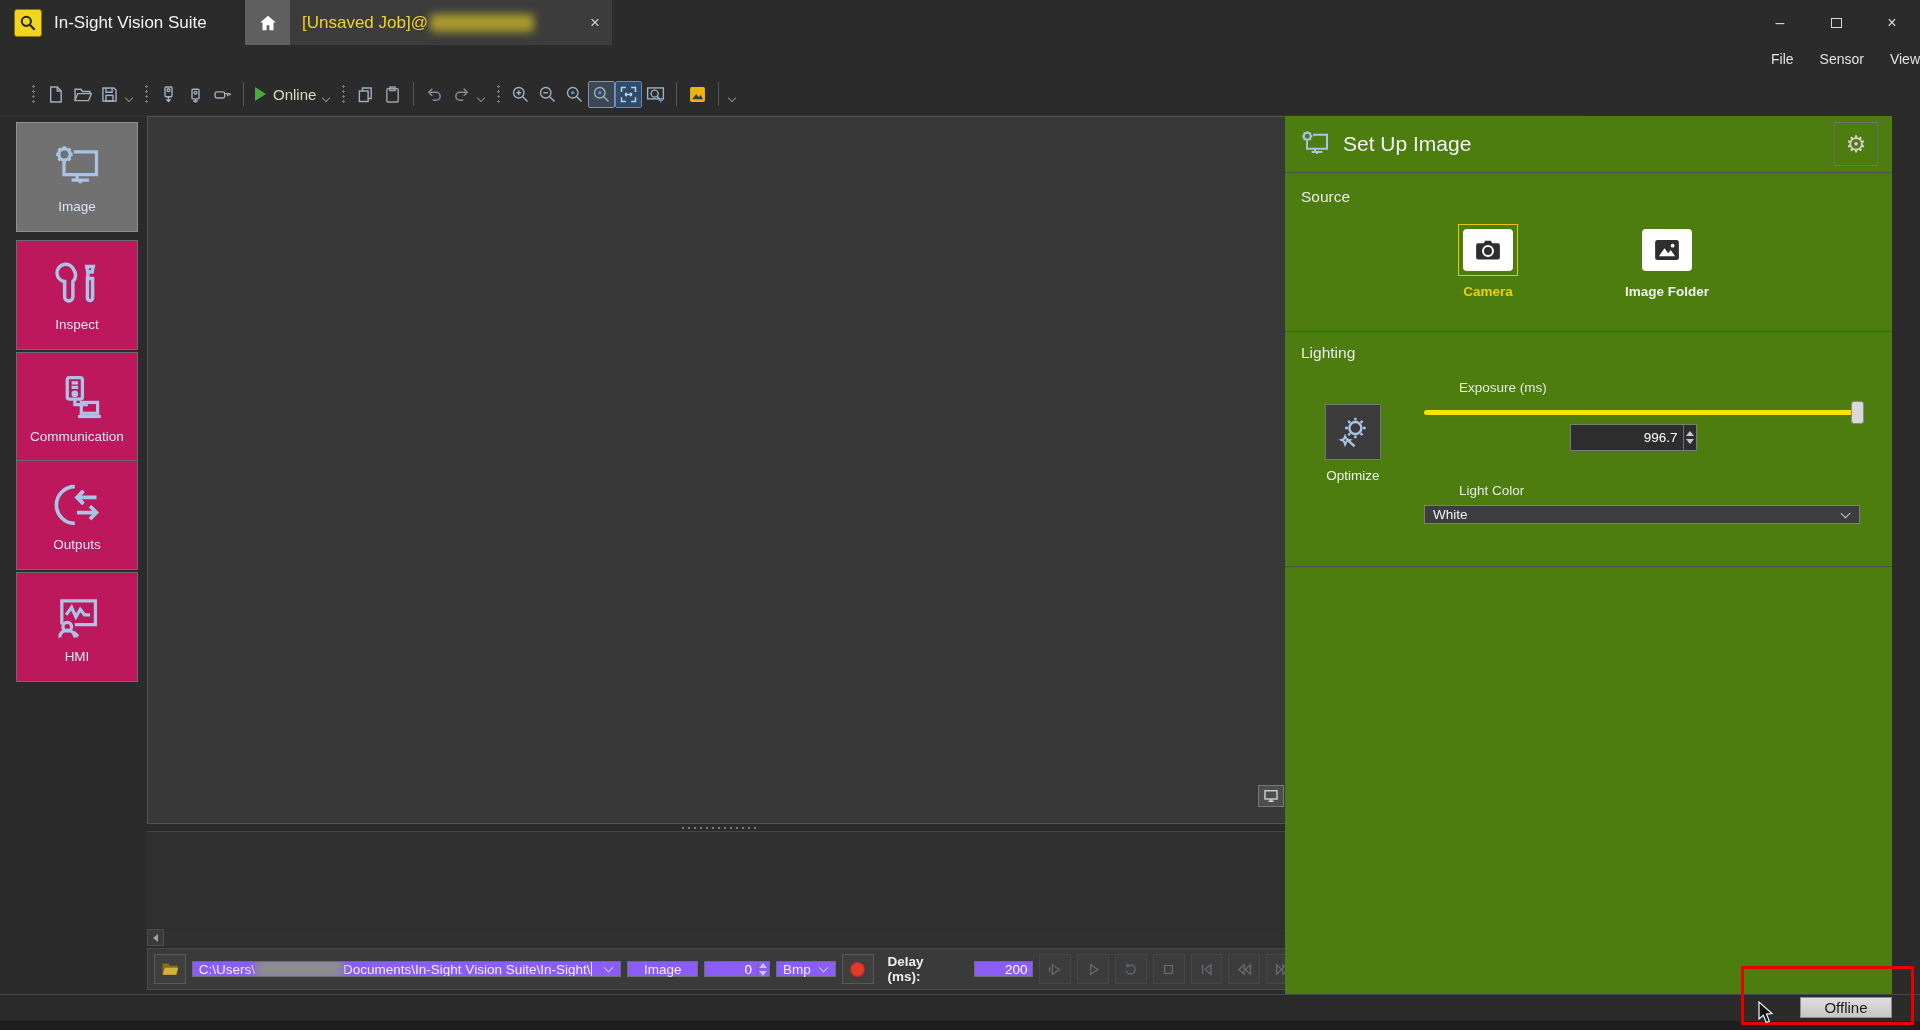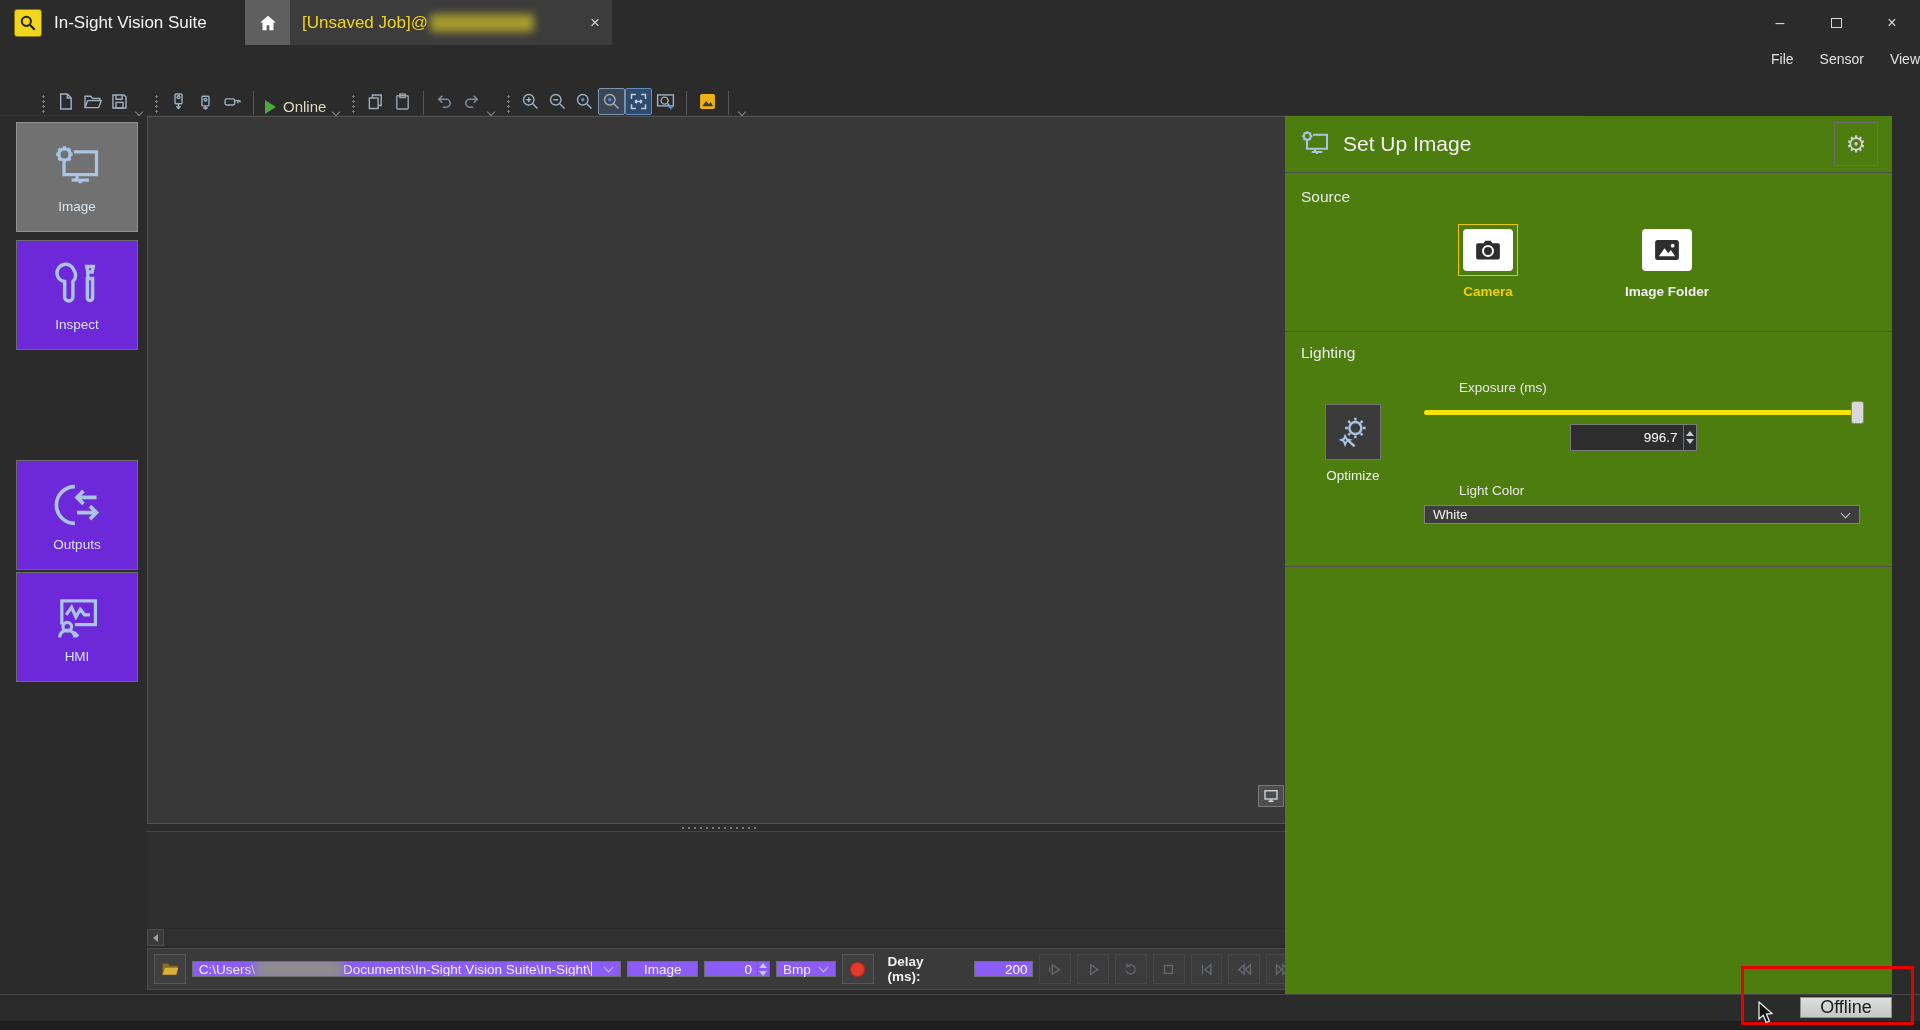--- a/index.html
+++ b/index.html
@@ -20,36 +20,36 @@
   .tab-close { margin-left:auto; margin-right:12px; font-size:17px; color:#cfcfcf; cursor:default; }
   .win-controls { position:absolute; right:0; top:0; height:45px; display:flex; }
   .win-btn { width:56px; height:45px; display:flex; align-items:center; justify-content:center; color:#d8d8d8; font-size:16px; }
   .max-box { width:11px; height:10px; border:1.4px solid #d8d8d8; }
 
   
   #menubar { left:0; top:45px; width:1920px; height:28px; display:flex; align-items:center; gap:26px; padding-left:20px;justify-content:flex-end; }
   .menu-item { font-size:14px; color:#e2e2e2; }
 
   
-  #toolbar { left:0; top:73px; width:1584px; height:43px; display:flex; align-items:flex-end; padding-left:34px; border-bottom:1px solid #333; }
+  #toolbar { left:0; top:73px; width:1584px; height:43px; display:flex; align-items:center; padding-left:24px; border-bottom:1px solid #333; }
   .grip { width:6px; height:22px; margin:0 6px;
     background-image:radial-gradient(circle,#787878 1px,transparent 1.3px); background-size:5px 5px; background-position:1px 1px; }
   .tb-btn { width:27px; height:27px; display:flex; align-items:center; justify-content:center; border-radius:2px; }
   .tb-sel { border:1px solid #7f94ad; background:#3c4654; }
   .tb-act { border:1px solid #628cc0; background:#2f4a6a; }
   .tb-sep { width:1px; height:24px; background:#565656; margin:0 7px; }
   .tb-online { display:flex; align-items:center; gap:7px; margin:0 4px; }
   .tri-play { width:0; height:0; border-top:7px solid transparent; border-bottom:7px solid transparent; border-left:11px solid #49a83e; }
   .online-text { font-size:15px; color:#ddd8c0; }
   .chev-ovf { width:6px; height:6px; border-right:1.5px solid #8a8a8a; border-bottom:1.5px solid #8a8a8a; transform:rotate(45deg); margin:8px 5px 0 3px; }
   svg.ic { display:block; }
 
   
   #sidebar { left:0; top:116px; width:139px; height:880px; background:#2b2b2b; }
-  .side-btn { position:absolute; left:16px; width:122px; height:110px; background:#6d28d9; border:1px solid #6b6b6b;
+  .side-btn { position:absolute; left:16px; width:122px; height:110px; background:#be185d; border:1px solid #6b6b6b;
     display:flex; flex-direction:column; align-items:center; justify-content:center; gap:6px; }
   .side-btn.sel { background:#717171; border-color:#909090; }
   .side-label { font-size:13.5px; color:#d6e4f4; }
 
   
   #canvas { left:147px; top:116px; width:1148px; height:708px; background:#383838; border:1px solid #525252; }
   #vscroll { left:1295px; top:116px; width:10px; height:708px; background:#2f2f2f; border:1px solid #454545; }
   #vscroll .thumb { position:absolute; left:1px; top:2px; width:6px; height:660px; background:#474747; }
   #vsplitter { left:1305px; top:116px; width:8px; height:878px; background:#2e2e2e;
     background-image:radial-gradient(circle,#6e6e6e 0.9px,transparent 1.2px); background-size:4px 5px; background-position:2px 2px; }
@@ -102,21 +102,21 @@
   .fld-label { position:absolute; font-size:13.5px; color:#e8e8e8;margin-left:35px; }
   .slider { position:absolute; height:5px; background:#f5e400; border-radius:3px; }
   .slider-thumb { position:absolute; top:-9px; right:-4px; width:13px; height:23px; background:#d9d9d9; border:1px solid #8a8a8a; border-radius:3px; }
   .val-box { position:absolute; height:27px; background:#2d2d2d; border:1px solid #7a7a7a; display:flex; }
   .dd { position:absolute; height:19px; background:#3d3d3d; border:1px solid #7e7e7e; display:flex; align-items:center; padding:0 8px; font-size:13.5px; color:#f2f2f2; }
 
   
   #statusbar { left:0; top:994px; width:1920px; height:27px; background:#2b2b2b; border-top:1px solid #474747; }
   #statusbar-dark { left:0; top:1021px; width:1920px; height:9px; background:#1e1e1e; }
   .offline-btn { position:absolute; left:1800px; top:997px; width:92px; height:21px; background:linear-gradient(#dedede,#c6c6c6);
-    border:1px solid #8e8e8e; display:flex; align-items:center; justify-content:center; font-size:18px; color:#1c1c1c; }
+    border:1px solid #8e8e8e; display:flex; align-items:center; justify-content:center; font-size:15px; color:#1c1c1c; }
   #annotation { left:1741px; top:966px; width:173px; height:59px; border:3px solid #e60000; z-index:40; pointer-events:none; }
   #cursor { left:1757px; top:1001px; z-index:50; pointer-events:none; }
 </style>
 </head>
 <body>
 
 <svg width="0" height="0" style="position:absolute">
   <defs>
     <symbol id="sym-mag" viewBox="0 0 24 24">
         <circle cx="10" cy="10" r="5.5" fill="none" stroke="#222" stroke-width="2.4"></circle>
@@ -423,20 +423,26 @@
           <use href="#sym-monitor-gear"></use>
         </svg>
       <span class="side-label">Image</span>
     </div>
     <div class="side-btn" style="top:124px">
       <svg class="ic" width="52" height="52">
           <use href="#sym-tools"></use>
         </svg>
       <span class="side-label">Inspect</span>
     </div>
+    <div class="side-btn" style="top:236px">
+      <svg class="ic" width="52" height="52">
+          <use href="#sym-comm"></use>
+        </svg>
+      <span class="side-label">Communication</span>
+    </div>
     <div class="side-btn" style="top:344px">
       <svg class="ic" width="52" height="52">
           <use href="#sym-outputs"></use>
         </svg>
       <span class="side-label">Outputs</span>
     </div>
     <div class="side-btn" style="top:456px">
       <svg class="ic" width="52" height="52">
           <use href="#sym-hmi"></use>
         </svg>

